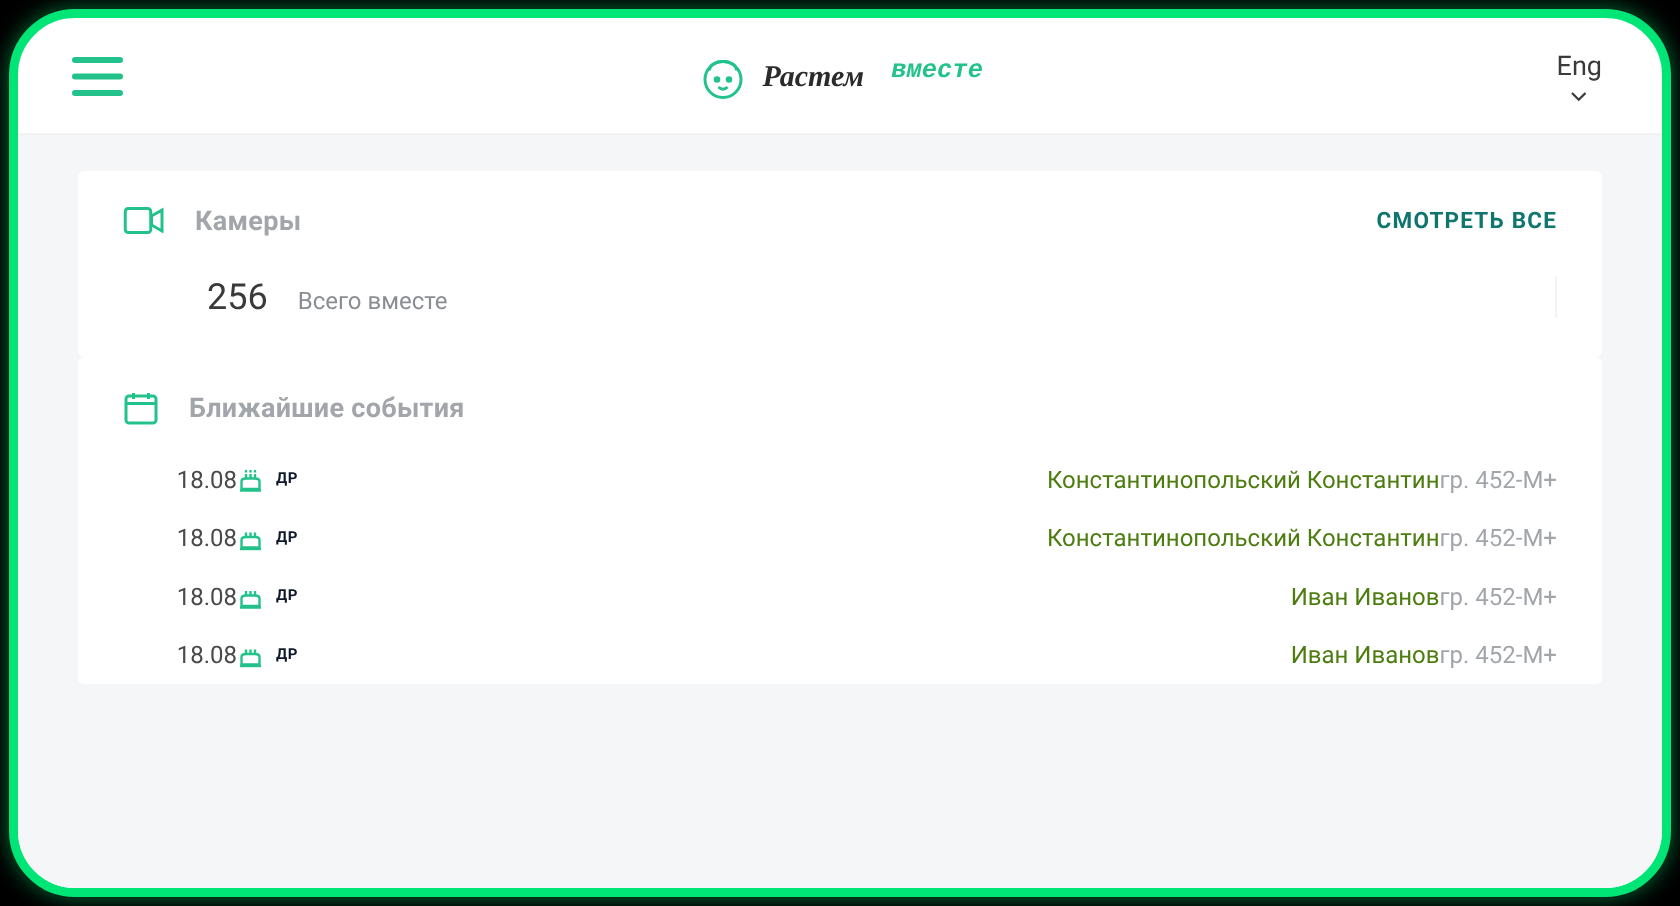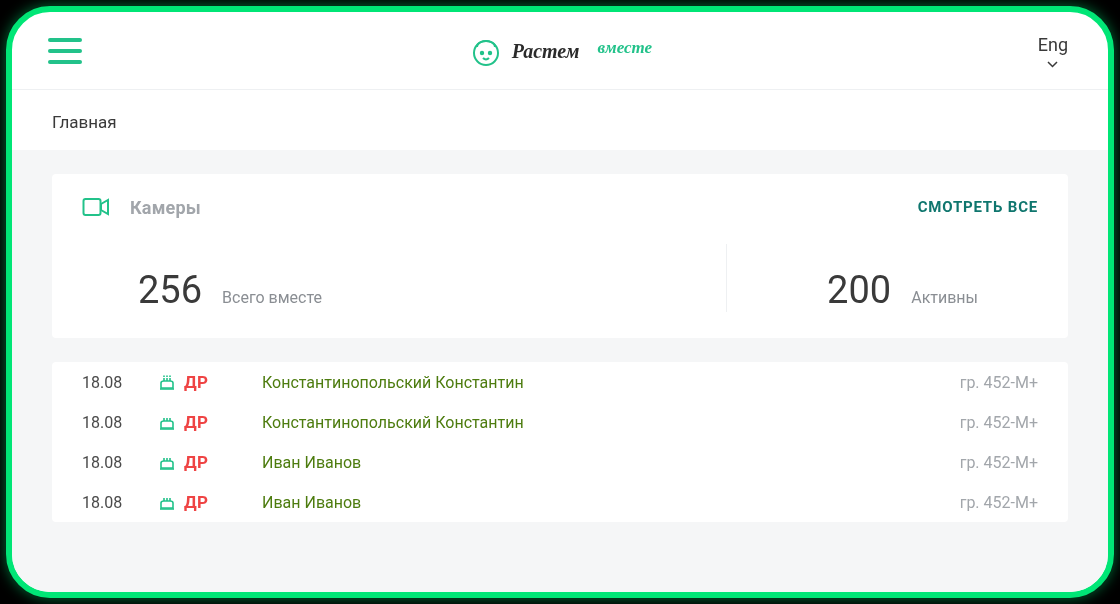--- a/index.html
+++ b/index.html
@@ -62,21 +62,21 @@
       line-height: 0.9;
     }
     .logo-text .line1 {
       font-family: cursive;
       font-style: italic;
       font-weight: 700;
       font-size: 20px;
       color: #2b2b2b;
     }
     .logo-text .line2 {
-      font-family: Liberation Serif, serif;
+      font-family: Liberation Mono, monospace;
       font-style: italic;
       font-weight: 700;
       font-size: 17px;
       color: #22c28a;
       margin-left: 18px;
       margin-top: -2px;
     }
     .lang {
       display: flex;
       align-items: center;
@@ -91,21 +91,21 @@
       padding: 22px 40px 18px 40px;
       font-size: 17px;
       color: #3a3a3a;
     }
     .content {
       flex: 1;
       background: #f5f6f7;
       padding: 24px 40px 0 40px;
       display: flex;
       flex-direction: column;
-      gap: 24px;
+      text-align: right;
     }
     .card {
       background: #fff;
       border-radius: 4px;
     }
     .card-head {
       display: flex;
       align-items: center;
       justify-content: space-between;
       padding: 22px 30px 14px 30px;
@@ -131,23 +131,22 @@
     .stats {
       display: flex;
       padding: 12px 30px 26px 30px;
     }
     .stat {
       display: flex;
       align-items: baseline;
       gap: 20px;
     }
     .stat-num {
-      font-size: 38px;
+      font-size: 24px;
       color: #3a3a3a;
-      margin-top: 24px;
     }
     .stat-label {
       font-size: 16px;
       color: #8a8e93;
     }
     .stat1 { flex: 1; padding-left: 56px; border-right: 1px solid #eef0f2; }
     .stat2 { padding-left: 100px; padding-right: 60px; }
     .stat3 { }
     .events-head {
       display: flex;
@@ -162,23 +161,23 @@
       padding: 10px 30px;
       font-size: 16px;
       color: #3a3a3a;
     }
     .event-date { width: 76px; color: #4a4a4a; }
     .event-type {
       display: flex;
       align-items: center;
       gap: 8px;
       width: 104px;
-      color: #ef4444;
-      font-weight: 700;
-      font-size: 17px;
+      color: #0f172a;
+      font-weight: 700;
+      font-size: 10px;
       letter-spacing: 0.4px;
     }
     .event-name { flex: 1; color: #4d7c0f; }
     .event-group { color: #a2a6ab; font-size: 16px; }
     .icon { display: inline-flex; }
   </style>
 </head>
 <body>
 
 <div class="frame">
@@ -207,23 +206,20 @@
       <div class="lang">
         <span>Eng</span>
         <span class="lang-chev icon">
           <svg width="11" height="7" viewBox="0 0 11 7" fill="none" stroke="#3a3a3a" stroke-width="1.5">
               <path d="M1 1 L5.5 5.5 L10 1"></path>
             </svg>
         </span>
       </div>
     </div>
 
-    <div class="breadcrumb">
-      <span>Главная</span>
-    </div>
 
     <div class="content">
 
       <div class="card">
         <div class="card-head">
           <div class="card-title">
             <span class="icon">
               <svg width="28" height="22" viewBox="0 0 28 22" fill="none" stroke="#22c28a" stroke-width="2">
                 <rect x="1.5" y="3" width="17" height="16" rx="2"></rect>
                 <path d="M19 8 L26 4 V18 L19 14 Z"></path>
@@ -231,28 +227,34 @@
             </span>
             <span class="card-title-text">Камеры</span>
           </div>
           <span class="see-all">СМОТРЕТЬ ВСЕ</span>
         </div>
         <div class="stats">
           <div class="stat stat1">
             <span class="stat-num">256</span>
             <span class="stat-label">Всего вместе</span>
           </div>
-          <div class="stat stat2">
-            <span class="stat-num">200</span>
-            <span class="stat-label">Активны</span>
-          </div>
         </div>
       </div>
 
       <div class="card">
+        <div class="events-head">
+          <span class="icon">
+            <svg width="24" height="24" viewBox="0 0 24 24" fill="none" stroke="#22c28a" stroke-width="2">
+              <rect x="2" y="4" width="20" height="18" rx="2"></rect>
+              <path d="M2 9 H22"></path>
+              <path d="M7 2 V6 M17 2 V6"></path>
+            </svg>
+          </span>
+          <span class="card-title-text">Ближайшие события</span>
+        </div>
         <div class="event-list">
           <div class="event-row">
             <span class="event-date">18.08</span>
             <span class="event-type">
               <span class="icon">
                 <svg width="18" height="18" viewBox="0 0 18 18" fill="none" stroke="#22c28a" stroke-width="1.6">
                     <path d="M3 15 H15 V10 Q15 8 12 8 H6 Q3 8 3 10 Z"></path>
                     <path d="M6 8 V5 M9 8 V5 M12 8 V5"></path>
                     <path d="M6 4 Q6 2 6 4 M9 4 Q9 2 9 4 M12 4 Q12 2 12 4"></path>
                     <path d="M2 16 H16"></path>

